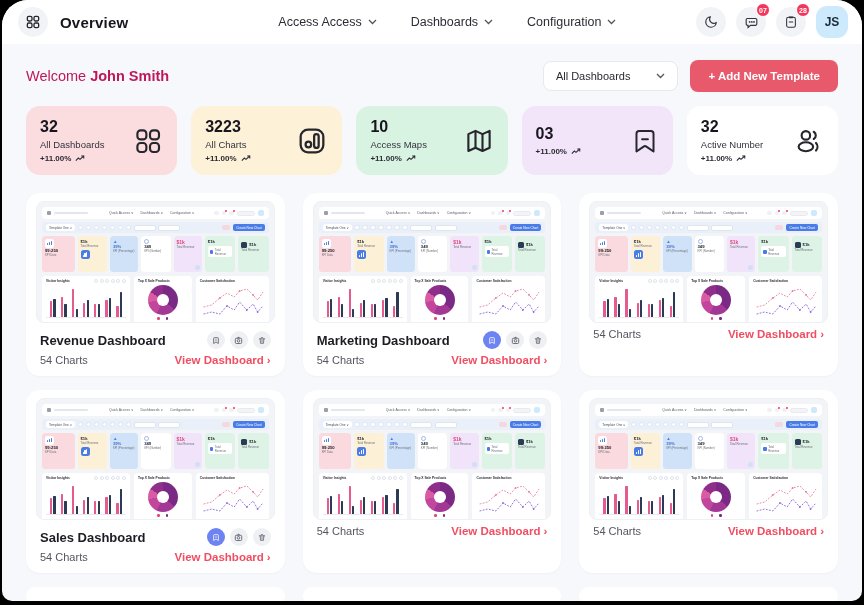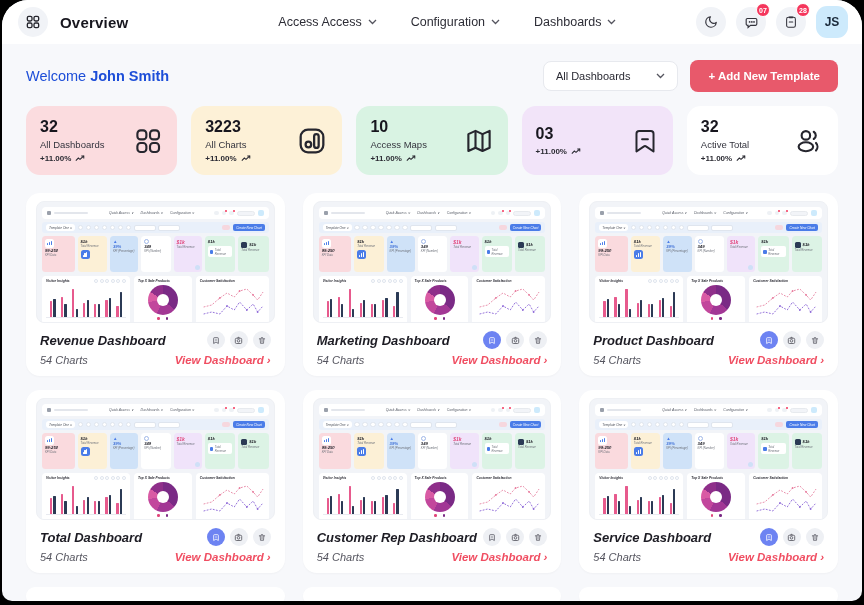--- a/index.html
+++ b/index.html
@@ -15,37 +15,37 @@
   .hdr-right { margin-left:auto; display:flex; align-items:center; gap:10px; }
   .icon-btn { position:relative; width:30px; height:30px; border-radius:50%; background:#f1f3f7; display:flex; align-items:center; justify-content:center; cursor:pointer; }
   .badge { position:absolute; top:-4px; right:-4px; min-width:14px; height:14px; border-radius:8px; background:#f5365c; color:#fff; font-size:7px; font-weight:700; display:flex; align-items:center; justify-content:center; border:1.5px solid #fff; padding:0 2px; }
   .company { display:flex; align-items:center; gap:8px; background:#fff; border:1px solid #eceef2; border-radius:17px; padding:4px 10px 4px 12px; cursor:pointer; }
   .company-name { font-size:9.5px; font-weight:700; color:#23232b; }
   .company-loc { font-size:6.5px; color:#b9bcc4; margin-top:1px; }
   .avatar { width:32px; height:32px; border-radius:11px; background:#cdeafc; color:#1b2a3a; font-size:12px; font-weight:700; display:flex; align-items:center; justify-content:center; }
 
   
   .welcome-row { display:flex; align-items:center; padding:16px 24px 10px 24px; }
-  .welcome { font-size:14.5px; color:#1d4ed8; }
+  .welcome { font-size:14.5px; color:#be185d; }
   .welcome b { font-weight:700; }
   .controls { margin-left:auto; display:flex; align-items:center; gap:12px; }
   .select-box { background:#fff; border:1px solid #e7e9ee; border-radius:8px; padding:8px 12px; display:flex; align-items:center; gap:26px; font-size:11px; color:#2a2a33; cursor:pointer; }
   .add-btn { background:#e8596b; color:#fff; border:none; border-radius:8px; font-size:11.5px; font-weight:600; padding:10px 18px; cursor:pointer; font-family:inherit; }
 
   
   .stats { display:flex; gap:14px; padding:4px 24px 2px 24px; }
   .stat-card { flex:1; border-radius:14px; padding:12px 14px; display:flex; justify-content:space-between; align-items:center; min-height:64px; }
   .stat-value { font-size:16px; font-weight:700; color:#17161e; }
   .stat-label { font-size:9.5px; color:#34343e; margin-top:3px; }
   .stat-delta { font-size:8px; color:#2b2b33; margin-top:4px; display:flex; align-items:center; gap:4px; font-weight:600; }
   .stat-icon svg { display:block; }
 
   
   .grid { display:grid; grid-template-columns:repeat(3,1fr); gap:14px 18px; padding:16px 24px 0 24px; }
-  .card { background:#fff; border-radius:14px; padding:8px 10px 10px 10px; box-shadow:0 1px 2px rgba(20,20,40,.03);font-style:italic; }
+  .card { background:#fff; border-radius:14px; padding:8px 10px 10px 10px; box-shadow:0 1px 2px rgba(20,20,40,.03); }
   .card-title-row { display:flex; align-items:center; margin-top:8px; padding:0 4px; }
   .card-title { font-size:13px; font-weight:700; color:#1d1c24; }
   .card-actions { margin-left:auto; display:flex; gap:5px; }
   .mini-btn { width:18px; height:18px; border-radius:50%; background:#eef0f4; display:flex; align-items:center; justify-content:center; cursor:pointer; color:#55555f; }
   .mini-btn.active { background:#6d83f2; color:#fff; }
   .card-foot { display:flex; align-items:center; margin-top:5px; padding:0 4px; }
   .charts-count { font-size:11px; color:#55555f; }
   .view-link { margin-left:auto; font-size:11.5px; font-weight:600; color:#f04e62; cursor:pointer; display:flex; align-items:center; gap:3px; }
 
   
@@ -106,27 +106,27 @@
     </div>
     <div class="page-title">Overview</div>
     <div class="nav">
       <div class="nav-item">
         <span>Access Access</span>
         <svg width="9" height="6" viewBox="0 0 9 6" fill="none" stroke="#55555f" stroke-width="1.3">
             <polyline points="1,1 4.5,4.5 8,1"></polyline>
           </svg>
       </div>
       <div class="nav-item">
-        <span>Configuration</span>
+        <span>Dashboards</span>
         <svg width="9" height="6" viewBox="0 0 9 6" fill="none" stroke="#55555f" stroke-width="1.3">
             <polyline points="1,1 4.5,4.5 8,1"></polyline>
           </svg>
       </div>
       <div class="nav-item">
-        <span>Dashboards</span>
+        <span>Configuration</span>
         <svg width="9" height="6" viewBox="0 0 9 6" fill="none" stroke="#55555f" stroke-width="1.3">
             <polyline points="1,1 4.5,4.5 8,1"></polyline>
           </svg>
       </div>
     </div>
     <div class="hdr-right">
       <div class="icon-btn">
         <svg width="14" height="14" viewBox="0 0 24 24" fill="none" stroke="#33333c" stroke-width="2" stroke-linecap="round" stroke-linejoin="round">
           <path d="M21 12.8A9 9 0 1 1 11.2 3a7 7 0 0 0 9.8 9.8z"></path>
         </svg>
@@ -243,21 +243,21 @@
       <span class="stat-icon">
         <svg width="28" height="30" viewBox="0 0 24 24" fill="none" stroke="#26262e" stroke-width="1.7" stroke-linecap="round" stroke-linejoin="round">
           <path d="M7 3.5h10a2.3 2.3 0 0 1 2.3 2.3V21l-6.1-4.2a2 2 0 0 0-2.4 0L4.7 21V5.8A2.3 2.3 0 0 1 7 3.5z"></path>
           <line x1="9.5" y1="10.5" x2="14.5" y2="10.5"></line>
         </svg>
       </span>
     </div>
     <div class="stat-card" style="background: rgb(255, 255, 255);">
       <div>
         <div class="stat-value">32</div>
-        <div class="stat-label">Active Total</div>
+        <div class="stat-label">Active Number</div>
         <div class="stat-delta">
             <span>+11.00%</span>
           <svg width="10" height="7" viewBox="0 0 12 8" fill="none" stroke="#2b2b33" stroke-width="1.3">
               <polyline points="1,6.5 4,3.5 6,5 10.5,1"></polyline>
               <polyline points="7.5,1 10.5,1 10.5,4"></polyline>
             </svg>
         </div>
       </div>
       <span class="stat-icon">
         <svg width="30" height="30" viewBox="0 0 24 24" fill="none" stroke="#26262e" stroke-width="1.7" stroke-linecap="round">
@@ -816,44 +816,20 @@
                 </g>
             <g fill="#8f6bd8">
                   <circle cx="30" cy="23" r="1"></circle>
                   <circle cx="52" cy="27" r="1"></circle>
                   <circle cx="64" cy="29" r="1"></circle>
                 </g>
           </svg>
         </div>
       </div>
     </div>
-    <div class="card-title-row">
-      <span class="card-title">Product Dashboard</span>
-      <span class="card-actions">
-        <span class="mini-btn active">
-          <svg width="8" height="9" viewBox="0 0 24 24" fill="none" stroke="currentColor" stroke-width="2.4" stroke-linejoin="round">
-            <path d="M7 3.5h10a2 2 0 0 1 2 2V21l-7-4.5L5 21V5.5a2 2 0 0 1 2-2z"></path>
-                <line x1="9.5" y1="10.5" x2="14.5" y2="10.5"></line>
-          </svg>
-        </span>
-        <span class="mini-btn">
-          <svg width="9" height="9" viewBox="0 0 24 24" fill="none" stroke="currentColor" stroke-width="2.2">
-            <rect x="3.5" y="6" width="17" height="14" rx="3"></rect>
-                <path d="M9 6l1.5-2.5h3L15 6"></path>
-                <circle cx="12" cy="12.8" r="3.4"></circle>
-          </svg>
-        </span>
-        <span class="mini-btn">
-          <svg width="8" height="9" viewBox="0 0 24 24" fill="none" stroke="currentColor" stroke-width="2.2" stroke-linecap="round">
-            <path d="M4 7h16M10 3.5h4M6.5 7l1 13.5h9l1-13.5"></path>
-                <line x1="12" y1="10.5" x2="12" y2="17"></line>
-          </svg>
-        </span>
-      </span>
-    </div>
     <div class="card-foot">
       <span class="charts-count">54 Charts</span>
       <span class="view-link">
         <span>View Dashboard</span>
         <span class="chev">›</span>
       </span>
     </div>
   </div>
 
   <div class="card">
@@ -1012,21 +988,21 @@
             <g fill="#8f6bd8">
                   <circle cx="30" cy="23" r="1"></circle>
                   <circle cx="52" cy="27" r="1"></circle>
                   <circle cx="64" cy="29" r="1"></circle>
                 </g>
           </svg>
         </div>
       </div>
     </div>
     <div class="card-title-row">
-      <span class="card-title">Total Dashboard</span>
+      <span class="card-title">Sales Dashboard</span>
       <span class="card-actions">
         <span class="mini-btn active">
           <svg width="8" height="9" viewBox="0 0 24 24" fill="none" stroke="currentColor" stroke-width="2.4" stroke-linejoin="round">
             <path d="M7 3.5h10a2 2 0 0 1 2 2V21l-7-4.5L5 21V5.5a2 2 0 0 1 2-2z"></path>
                 <line x1="9.5" y1="10.5" x2="14.5" y2="10.5"></line>
           </svg>
         </span>
         <span class="mini-btn">
           <svg width="9" height="9" viewBox="0 0 24 24" fill="none" stroke="currentColor" stroke-width="2.2">
             <rect x="3.5" y="6" width="17" height="14" rx="3"></rect>
@@ -1206,44 +1182,20 @@
                 </g>
             <g fill="#8f6bd8">
                   <circle cx="30" cy="23" r="1"></circle>
                   <circle cx="52" cy="27" r="1"></circle>
                   <circle cx="64" cy="29" r="1"></circle>
                 </g>
           </svg>
         </div>
       </div>
     </div>
-    <div class="card-title-row">
-      <span class="card-title">Customer Rep Dashboard</span>
-      <span class="card-actions">
-        <span class="mini-btn">
-          <svg width="8" height="9" viewBox="0 0 24 24" fill="none" stroke="currentColor" stroke-width="2.4" stroke-linejoin="round">
-            <path d="M7 3.5h10a2 2 0 0 1 2 2V21l-7-4.5L5 21V5.5a2 2 0 0 1 2-2z"></path>
-                <line x1="9.5" y1="10.5" x2="14.5" y2="10.5"></line>
-          </svg>
-        </span>
-        <span class="mini-btn">
-          <svg width="9" height="9" viewBox="0 0 24 24" fill="none" stroke="currentColor" stroke-width="2.2">
-            <rect x="3.5" y="6" width="17" height="14" rx="3"></rect>
-                <path d="M9 6l1.5-2.5h3L15 6"></path>
-                <circle cx="12" cy="12.8" r="3.4"></circle>
-          </svg>
-        </span>
-        <span class="mini-btn">
-          <svg width="8" height="9" viewBox="0 0 24 24" fill="none" stroke="currentColor" stroke-width="2.2" stroke-linecap="round">
-            <path d="M4 7h16M10 3.5h4M6.5 7l1 13.5h9l1-13.5"></path>
-                <line x1="12" y1="10.5" x2="12" y2="17"></line>
-          </svg>
-        </span>
-      </span>
-    </div>
     <div class="card-foot">
       <span class="charts-count">54 Charts</span>
       <span class="view-link">
         <span>View Dashboard</span>
         <span class="chev">›</span>
       </span>
     </div>
   </div>
 
   <div class="card">
@@ -1401,44 +1353,20 @@
                 </g>
             <g fill="#8f6bd8">
                   <circle cx="30" cy="23" r="1"></circle>
                   <circle cx="52" cy="27" r="1"></circle>
                   <circle cx="64" cy="29" r="1"></circle>
                 </g>
           </svg>
         </div>
       </div>
     </div>
-    <div class="card-title-row">
-      <span class="card-title">Service Dashboard</span>
-      <span class="card-actions">
-        <span class="mini-btn active">
-          <svg width="8" height="9" viewBox="0 0 24 24" fill="none" stroke="currentColor" stroke-width="2.4" stroke-linejoin="round">
-            <path d="M7 3.5h10a2 2 0 0 1 2 2V21l-7-4.5L5 21V5.5a2 2 0 0 1 2-2z"></path>
-                <line x1="9.5" y1="10.5" x2="14.5" y2="10.5"></line>
-          </svg>
-        </span>
-        <span class="mini-btn">
-          <svg width="9" height="9" viewBox="0 0 24 24" fill="none" stroke="currentColor" stroke-width="2.2">
-            <rect x="3.5" y="6" width="17" height="14" rx="3"></rect>
-                <path d="M9 6l1.5-2.5h3L15 6"></path>
-                <circle cx="12" cy="12.8" r="3.4"></circle>
-          </svg>
-        </span>
-        <span class="mini-btn">
-          <svg width="8" height="9" viewBox="0 0 24 24" fill="none" stroke="currentColor" stroke-width="2.2" stroke-linecap="round">
-            <path d="M4 7h16M10 3.5h4M6.5 7l1 13.5h9l1-13.5"></path>
-                <line x1="12" y1="10.5" x2="12" y2="17"></line>
-          </svg>
-        </span>
-      </span>
-    </div>
     <div class="card-foot">
       <span class="charts-count">54 Charts</span>
       <span class="view-link">
         <span>View Dashboard</span>
         <span class="chev">›</span>
       </span>
     </div>
   </div>
 
   <div class="card">

